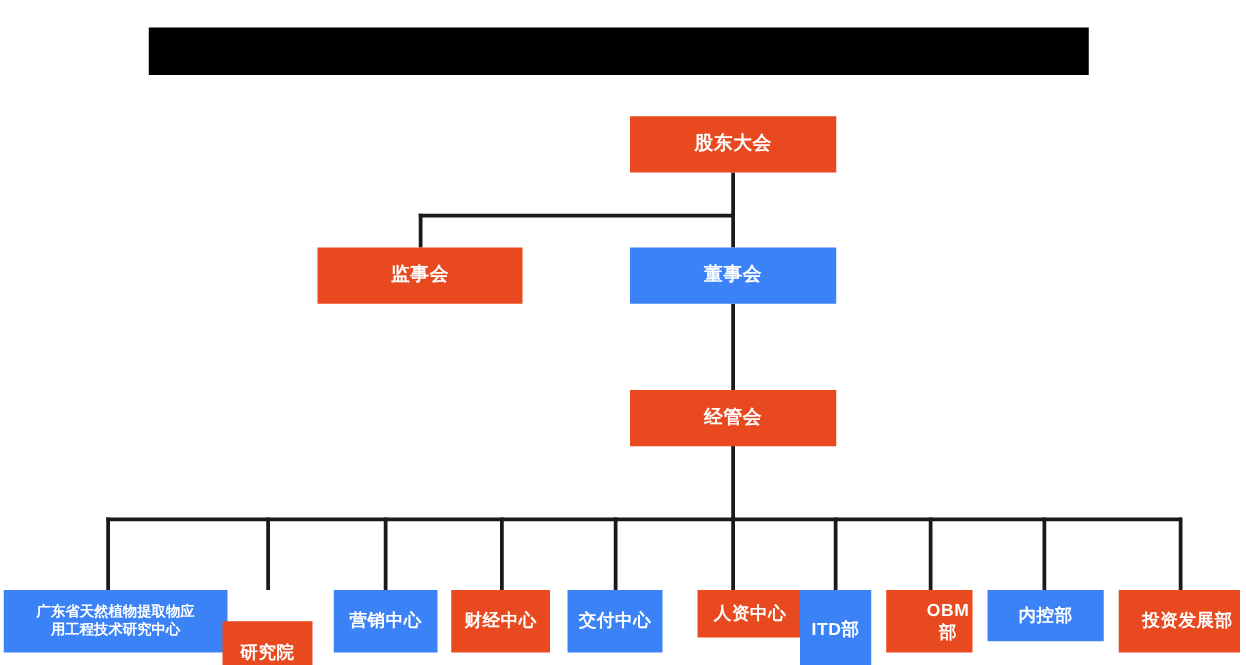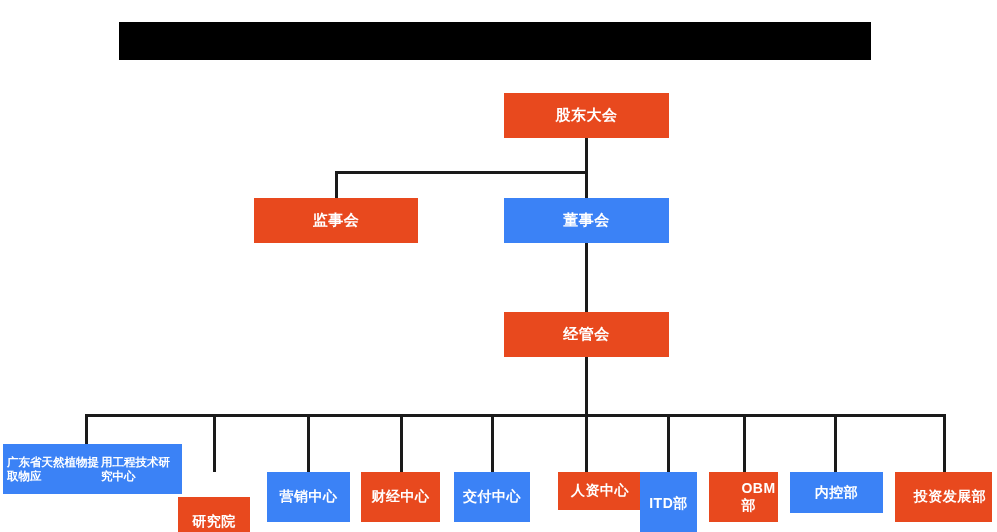--- a/index.html
+++ b/index.html
@@ -34,21 +34,21 @@
   }
   .line-v { width: 3px; }
   .line-h { height: 3px; }
   
   .node {
     position: absolute;
     box-sizing: border-box;
     display: flex;
     align-items: center;
     justify-content: center;
-    text-align: left;
+    text-align: center;
     color: #ffffff;
     font-weight: bold;
     letter-spacing: 0.5px;
     line-height: 1.25;
     padding: 2px 4px;
     user-select: none;
   }
   .node.dark  { background: #E8491E; }
   .node.light { background: #3b82f6; }
 
@@ -90,21 +90,21 @@
   <div class="line line-v" style="left:834px; top:414px; height:58px;"></div>
   <div class="line line-v" style="left:943px; top:414px; height:58px;"></div>
 
   <div class="node lvl1 dark" style="left:504px; top:93px; width:165px; height:45px;">股东大会</div>
 
   <div class="node lvl2 dark" style="left:254px; top:198px; width:164px; height:45px;">监事会</div>
   <div class="node lvl2 light" style="left:504px; top:198px; width:165px; height:45px;">董事会</div>
 
   <div class="node lvl3 dark" style="left:504px; top:312px; width:165px; height:45px;">经管会</div>
 
-  <div class="node leaf small light" style="left:3px; top:444px; width:179px; height:50px; flex-direction:row;">
+  <div class="node leaf small light" style="left:3px; top:472px; width:179px; height:50px; flex-direction:column;">
     <span>广东省天然植物提取物应</span>
     <span>用工程技术研究中心</span>
   </div>
 
   <div class="node leaf dark" style="left:178px; top:497px; width:72px; height:50px;">研究院</div>
 
   <div class="node leaf light" style="left:267px; top:472px; width:83px; height:50px;">营销中心</div>
 
   <div class="node leaf dark" style="left:361px; top:472px; width:79px; height:50px;">财经中心</div>
 

